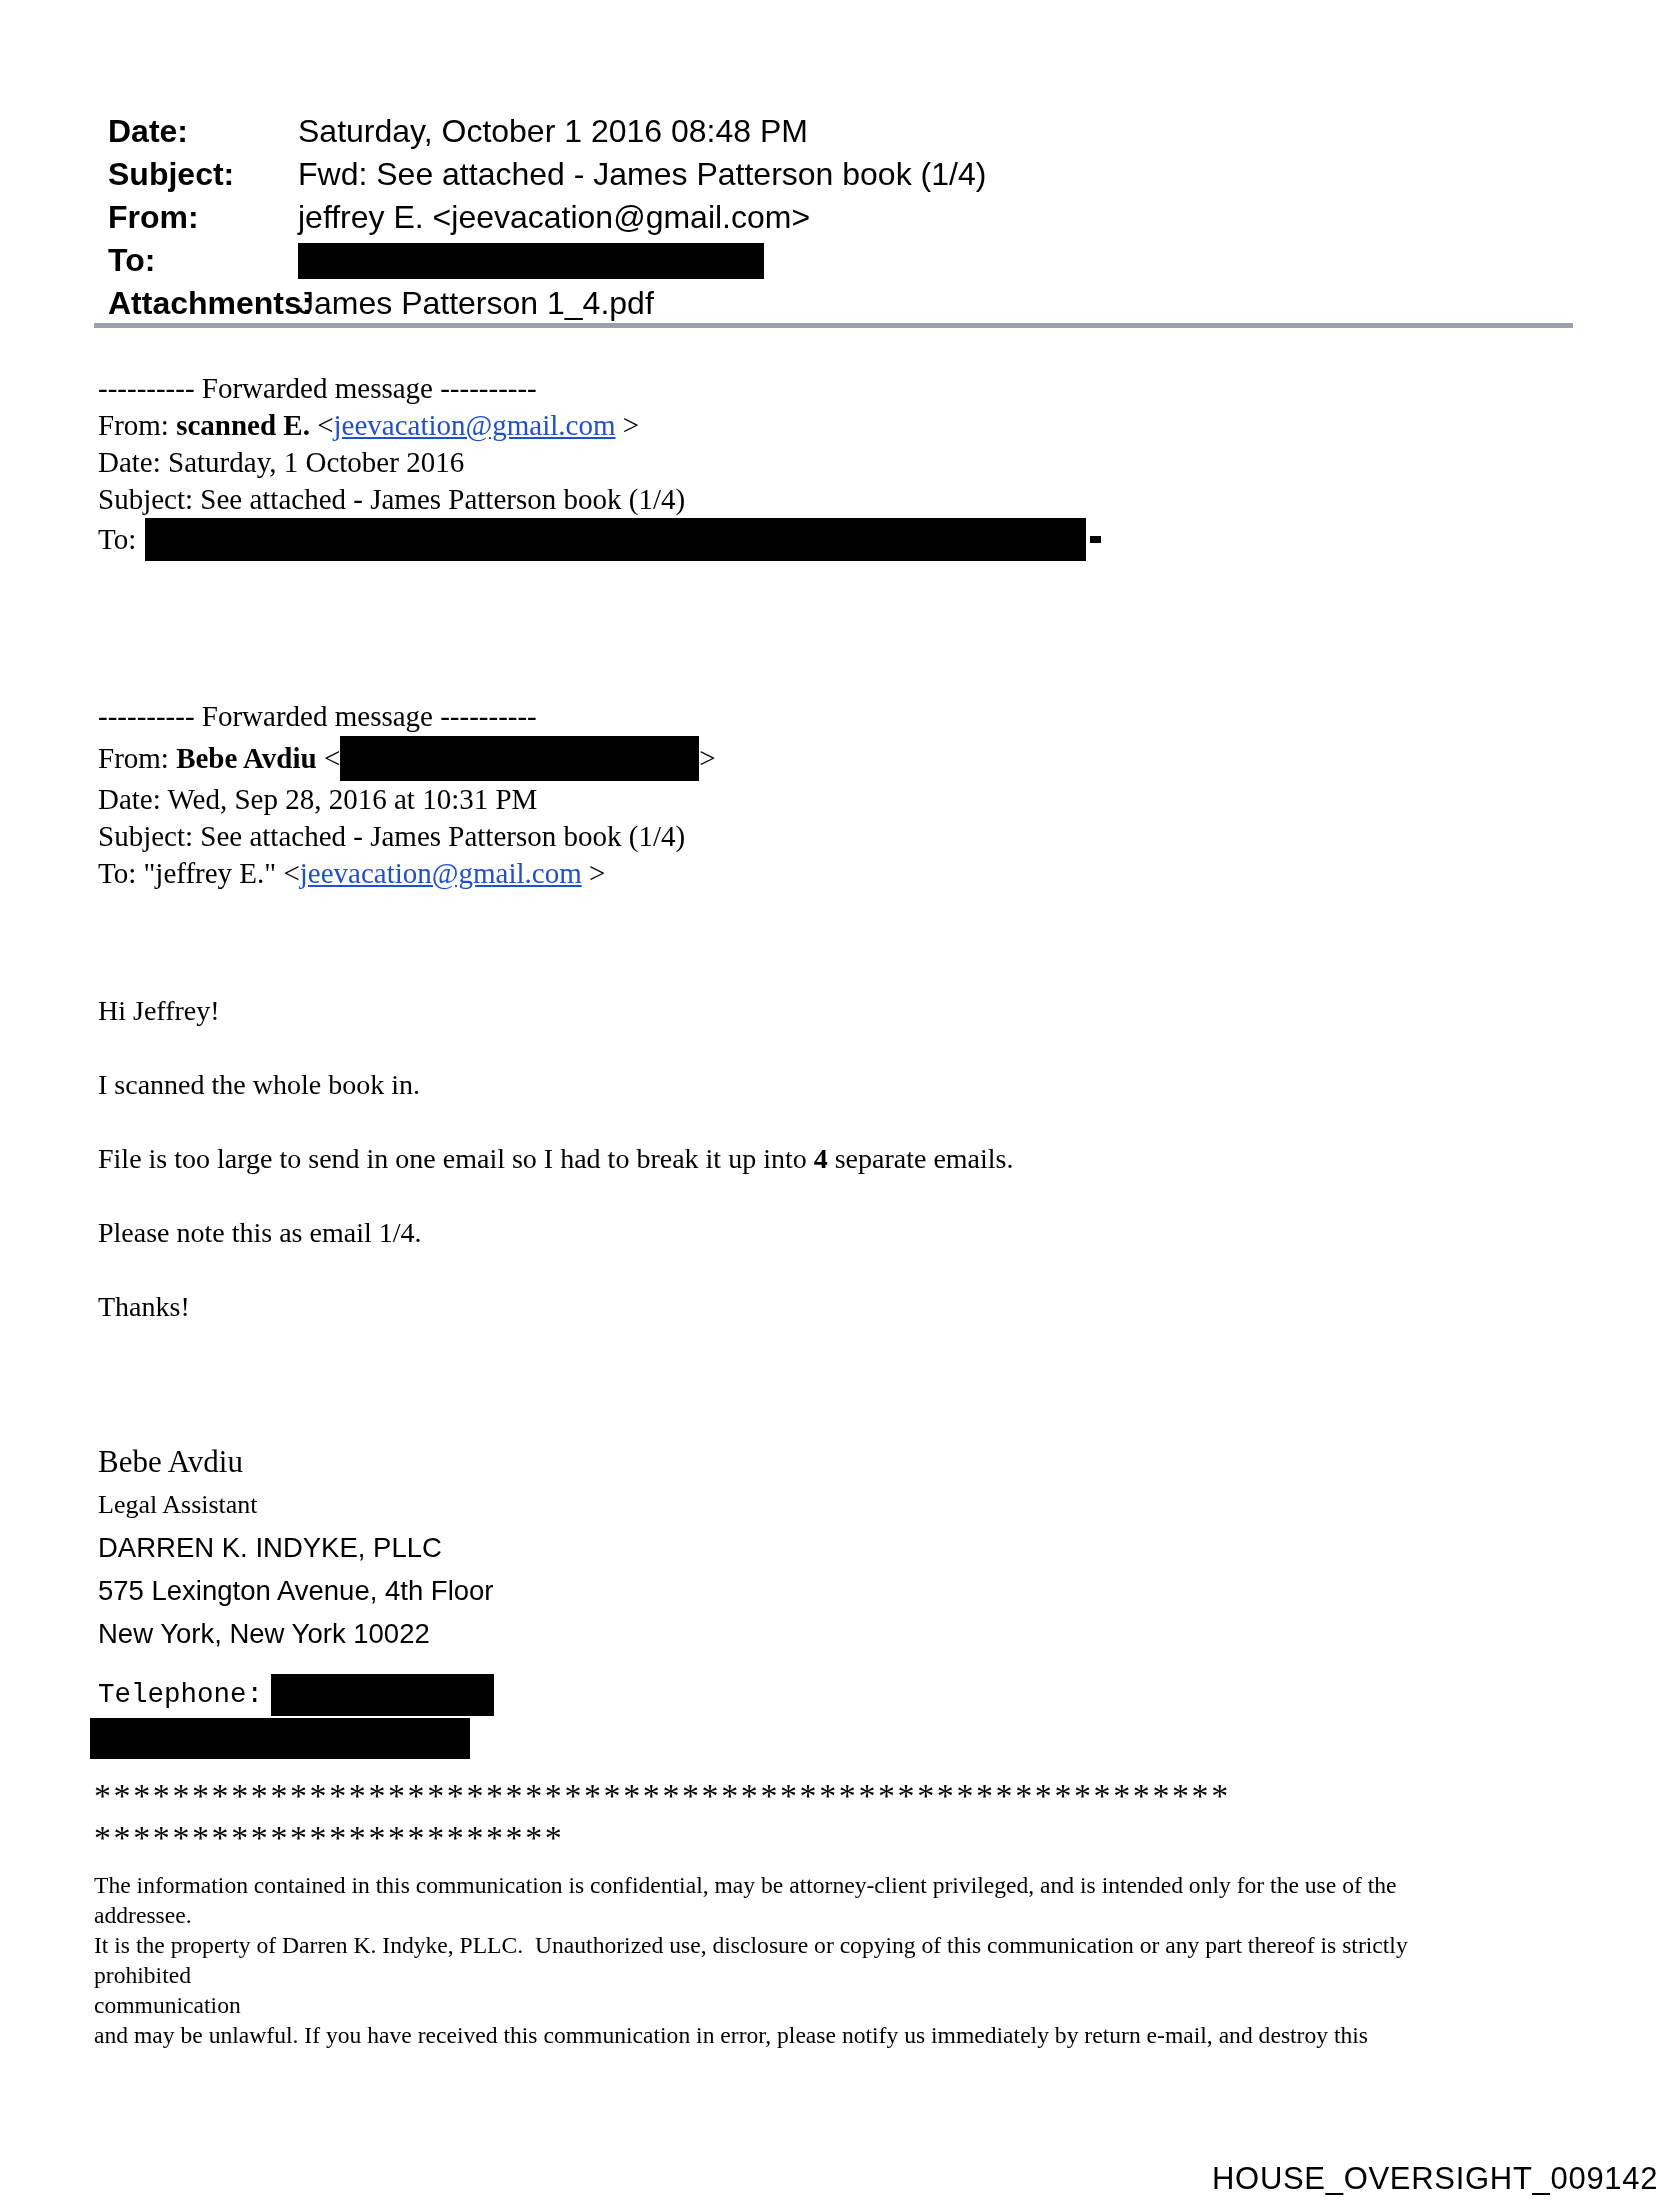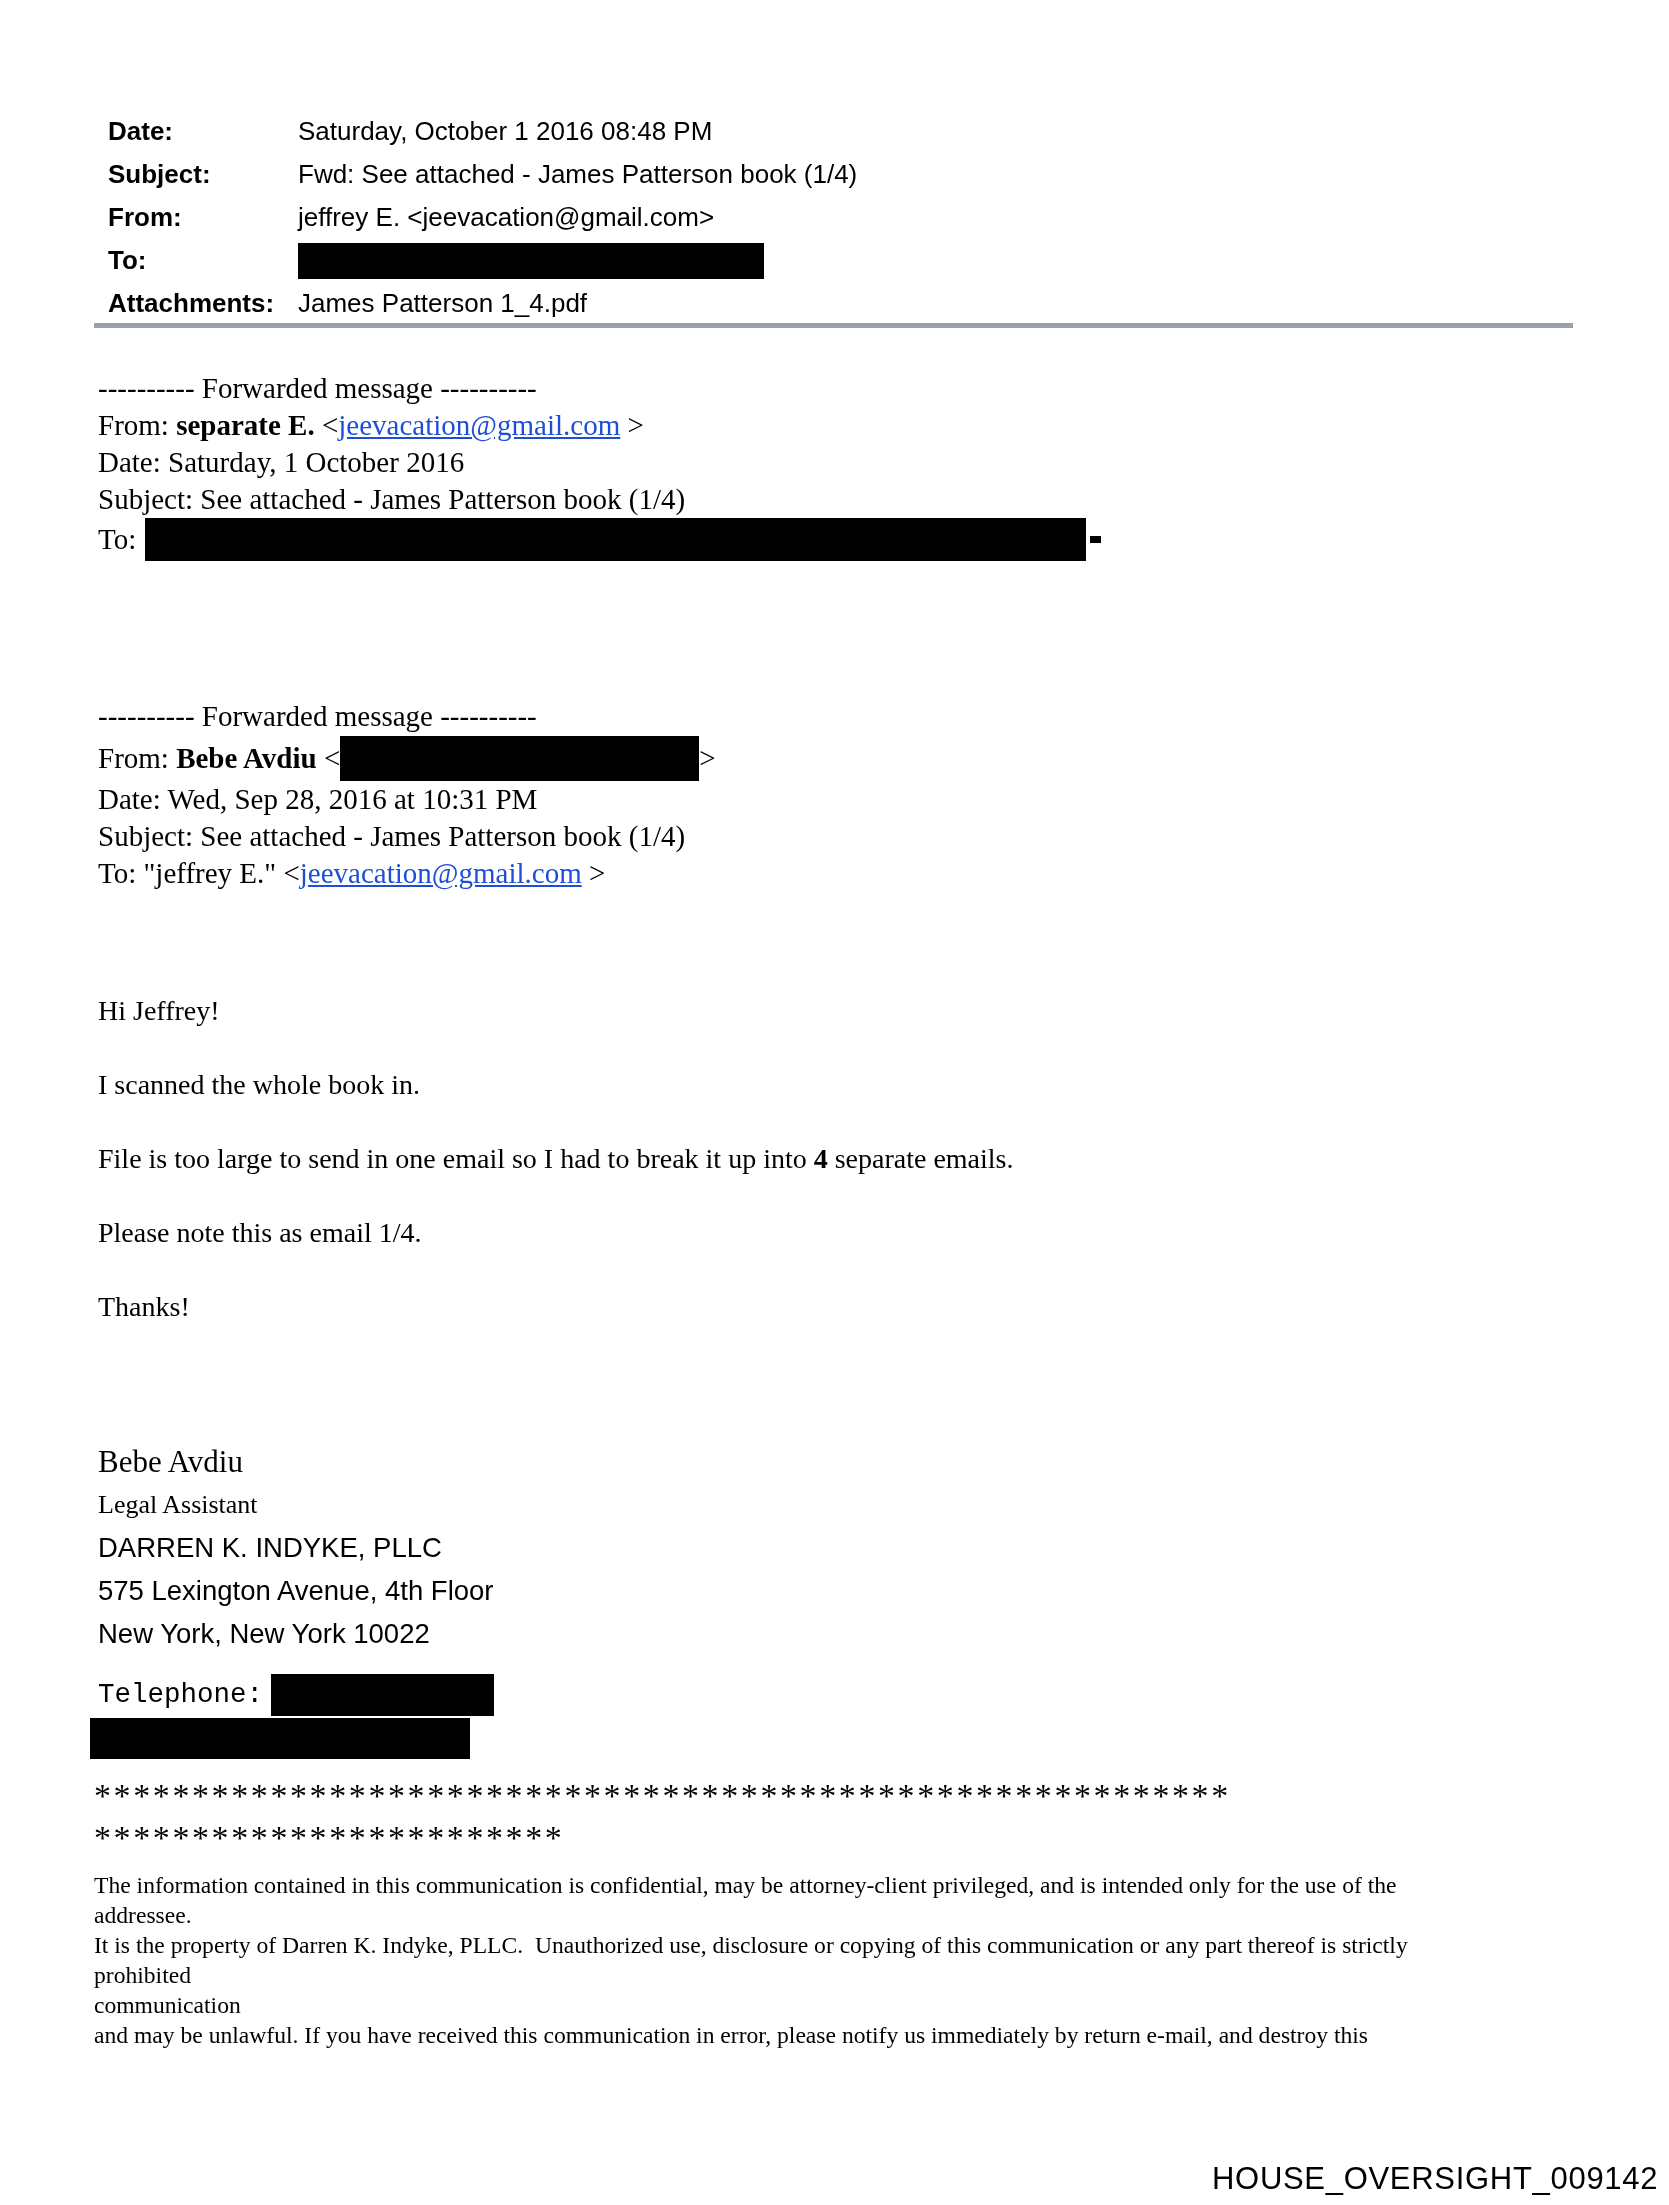--- a/index.html
+++ b/index.html
@@ -6,21 +6,21 @@
   html,body { background:#e8e8e8; }
   .page {
     position:relative;
     width:1669px; height:2205px;
     background:#ffffff;
     color:#000000;
     overflow:hidden;
   }
 
   
-  .hdr { position:absolute; left:108px; top:110px; font-family:"Liberation Sans", sans-serif; font-size:26px; }
+  .hdr { position:absolute; left:108px; top:110px; font-family:"Liberation Sans", sans-serif; font-size:32px; }
   .hdr-row { display:flex; align-items:center; height:43px; }
   .hdr-label { width:190px; font-weight:bold; }
   .hdr-value { white-space:pre; }
   .hdr-redaction { display:inline-block; width:466px; height:36px; background:#000; }
 
   .rule { position:absolute; left:94px; top:323px; width:1479px; height:4.6px; background:#9aa0ab; }
 
   
   .fwd { position:absolute; left:98px; font-family:"Liberation Serif", serif; font-size:29px; }
   .fwd .line { line-height:37px; white-space:pre; }
@@ -86,21 +86,21 @@
     <div class="hdr-row">
       <span class="hdr-label">Attachments:</span>
       <span class="hdr-value">James Patterson 1_4.pdf</span>
     </div>
   </div>
 
   <div class="rule"></div>
 
   <div class="fwd" id="fwd1">
     <div class="line">---------- Forwarded message ----------</div>
-    <div class="line"><span>From:</span> <b>separate E.</b> <span>&lt;</span><a class="maillink">jeevacation@gmail.com</a> <span>&gt;</span></div>
+    <div class="line"><span>From:</span> <b>scanned E.</b> <span>&lt;</span><a class="maillink">jeevacation@gmail.com</a> <span>&gt;</span></div>
     <div class="line">Date: Saturday, 1 October 2016</div>
     <div class="line">Subject: See attached - James Patterson book (1/4)</div>
     <div class="barline fwd1-to-line">
       <span>To:</span>
       <span class="fwd1-to-bar"></span>
       <span class="redaction-remnant"></span>
     </div>
   </div>
 
   <div class="fwd" id="fwd2">

